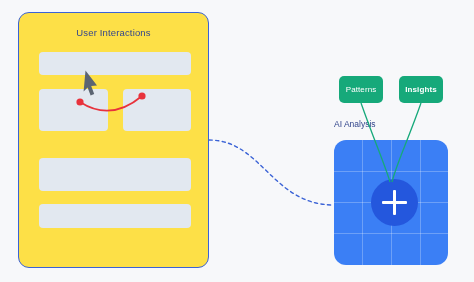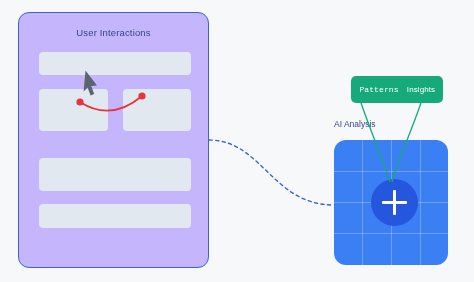--- a/index.html
+++ b/index.html
@@ -21,21 +21,21 @@
     height: 282px;
   }
 
   
   .device-card {
     position: absolute;
     left: 18px;
     top: 12px;
     width: 191px;
     height: 256px;
-    background: #c4b5fd;
+    background: #fde047;
     border: 1.6px solid #3b63d6;
     border-radius: 11px;
     box-sizing: border-box;
   }
   .card-title {
     position: absolute;
     left: 0;
     top: 14px;
     width: 100%;
     text-align: center;
@@ -110,22 +110,22 @@
     height: 27px;
     background: #16a97a;
     border-radius: 5px;
     display: flex;
     align-items: center;
     justify-content: center;
     font-size: 8px;
     color: #ffffff;
     letter-spacing: 0.1px;
   }
-  .badge-patterns { left: 351px; top: 76px; width: 56px; font-family: Liberation Mono, monospace; }
-  .badge-insights { left: 399px; top: 76px; width: 44px; }
+  .badge-patterns { left: 339px; top: 76px; width: 44px; }
+  .badge-insights { left: 399px; top: 76px; width: 44px; font-weight: bold; }
 </style>
 </head>
 <body>
 
 <div id="stage">
 
   <div class="device-card">
     <div class="card-title">User Interactions</div>
 
     <div class="skel skel-a"></div>

